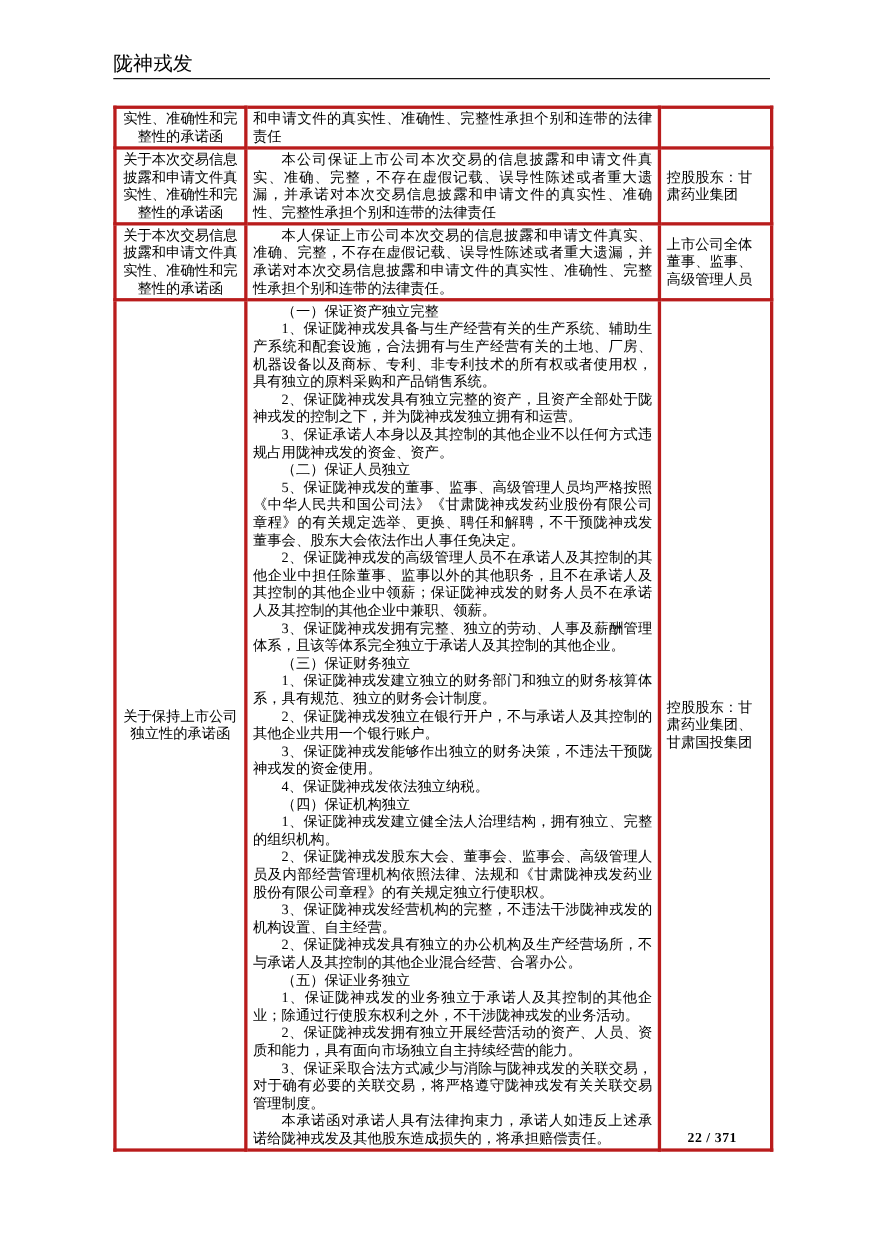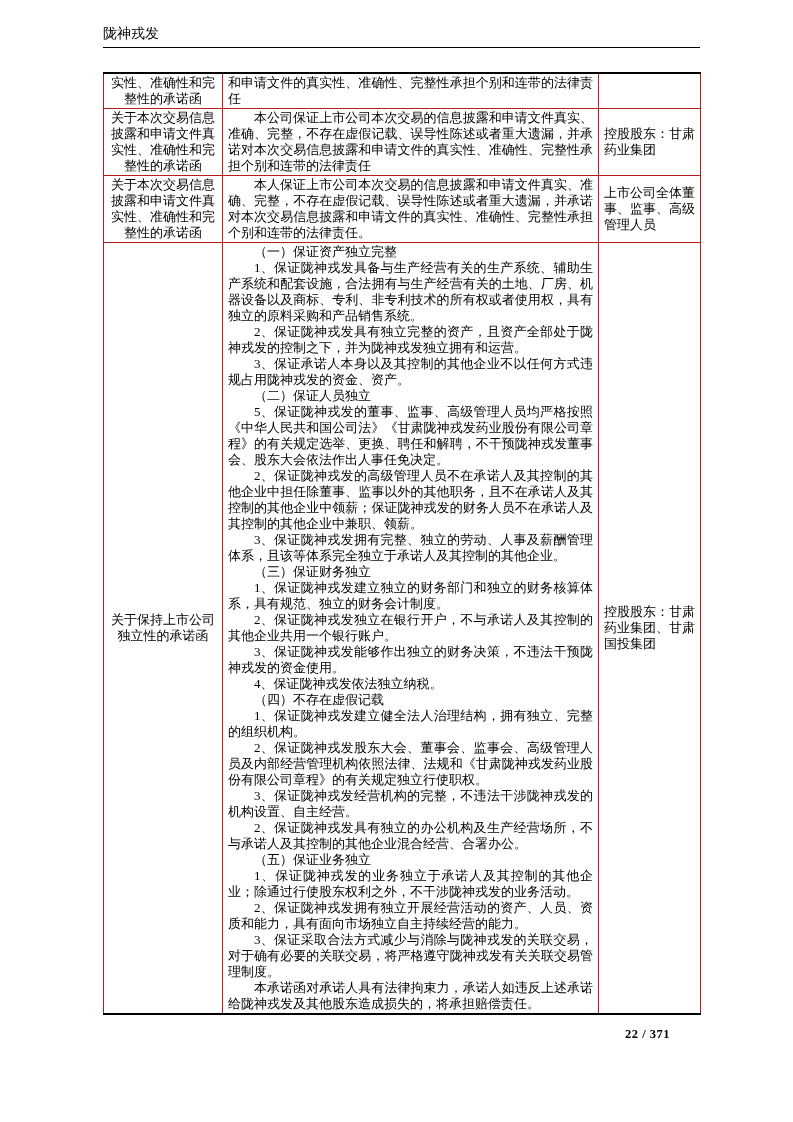--- a/index.html
+++ b/index.html
@@ -16,39 +16,39 @@
   .content {
     position: absolute;
     left: 103px;
     top: 0;
     width: 597px;
   }
   .page-header {
     display: flex;
     justify-content: space-between;
     align-items: flex-end;
-    padding: 26px 0 5px 0;
+    padding: 50px 0 5px 0;
     border-bottom: 1.5px solid #000;
-    font-size: 14px;
+    font-size: 18px;
     line-height: 16px;
   }
   .page-header .htitle-left { white-space: nowrap; }
   .page-header .htitle-right { white-space: nowrap; }
 
   table.commitments {
     border-collapse: collapse;
     table-layout: fixed;
     width: 100%;
     margin-top: 24px;
     border: 1px solid #000;
     border-top: 2.5px solid #000;
     border-bottom: 2.5px solid #000;
   }
   table.commitments td {
-    border: 1px solid #b91c1c;
+    border: 3px solid #b91c1c;
     padding: 1px 5px;
     font-size: 13px;
     line-height: 16px;
     vertical-align: middle;
     overflow: hidden;
   }
   td.c-label { width: 119px; text-align: center; }
   td.c-body  { width: 376px; }
   td.c-party { width: 102px; text-align: left; padding: 1px 14px; }
   td.c-body p {
@@ -117,21 +117,21 @@
           <p>3、保证承诺人本身以及其控制的其他企业不以任何方式违规占用陇神戎发的资金、资产。</p>
           <p>（二）保证人员独立</p>
           <p>5、保证陇神戎发的董事、监事、高级管理人员均严格按照《中华人民共和国公司法》《甘肃陇神戎发药业股份有限公司章程》的有关规定选举、更换、聘任和解聘，不干预陇神戎发董事会、股东大会依法作出人事任免决定。</p>
           <p>2、保证陇神戎发的高级管理人员不在承诺人及其控制的其他企业中担任除董事、监事以外的其他职务，且不在承诺人及其控制的其他企业中领薪；保证陇神戎发的财务人员不在承诺人及其控制的其他企业中兼职、领薪。</p>
           <p>3、保证陇神戎发拥有完整、独立的劳动、人事及薪酬管理体系，且该等体系完全独立于承诺人及其控制的其他企业。</p>
           <p>（三）保证财务独立</p>
           <p>1、保证陇神戎发建立独立的财务部门和独立的财务核算体系，具有规范、独立的财务会计制度。</p>
           <p>2、保证陇神戎发独立在银行开户，不与承诺人及其控制的其他企业共用一个银行账户。</p>
           <p>3、保证陇神戎发能够作出独立的财务决策，不违法干预陇神戎发的资金使用。</p>
           <p>4、保证陇神戎发依法独立纳税。</p>
-          <p>（四）不存在虚假记载</p>
+          <p>（四）保证机构独立</p>
           <p>1、保证陇神戎发建立健全法人治理结构，拥有独立、完整的组织机构。</p>
           <p>2、保证陇神戎发股东大会、董事会、监事会、高级管理人员及内部经营管理机构依照法律、法规和《甘肃陇神戎发药业股份有限公司章程》的有关规定独立行使职权。</p>
           <p>3、保证陇神戎发经营机构的完整，不违法干涉陇神戎发的机构设置、自主经营。</p>
           <p>2、保证陇神戎发具有独立的办公机构及生产经营场所，不与承诺人及其控制的其他企业混合经营、合署办公。</p>
           <p>（五）保证业务独立</p>
           <p>1、保证陇神戎发的业务独立于承诺人及其控制的其他企业；除通过行使股东权利之外，不干涉陇神戎发的业务活动。</p>
           <p>2、保证陇神戎发拥有独立开展经营活动的资产、人员、资质和能力，具有面向市场独立自主持续经营的能力。</p>
           <p>3、保证采取合法方式减少与消除与陇神戎发的关联交易，对于确有必要的关联交易，将严格遵守陇神戎发有关关联交易管理制度。</p>
           <p>本承诺函对承诺人具有法律拘束力，承诺人如违反上述承诺给陇神戎发及其他股东造成损失的，将承担赔偿责任。</p>
         </td>

